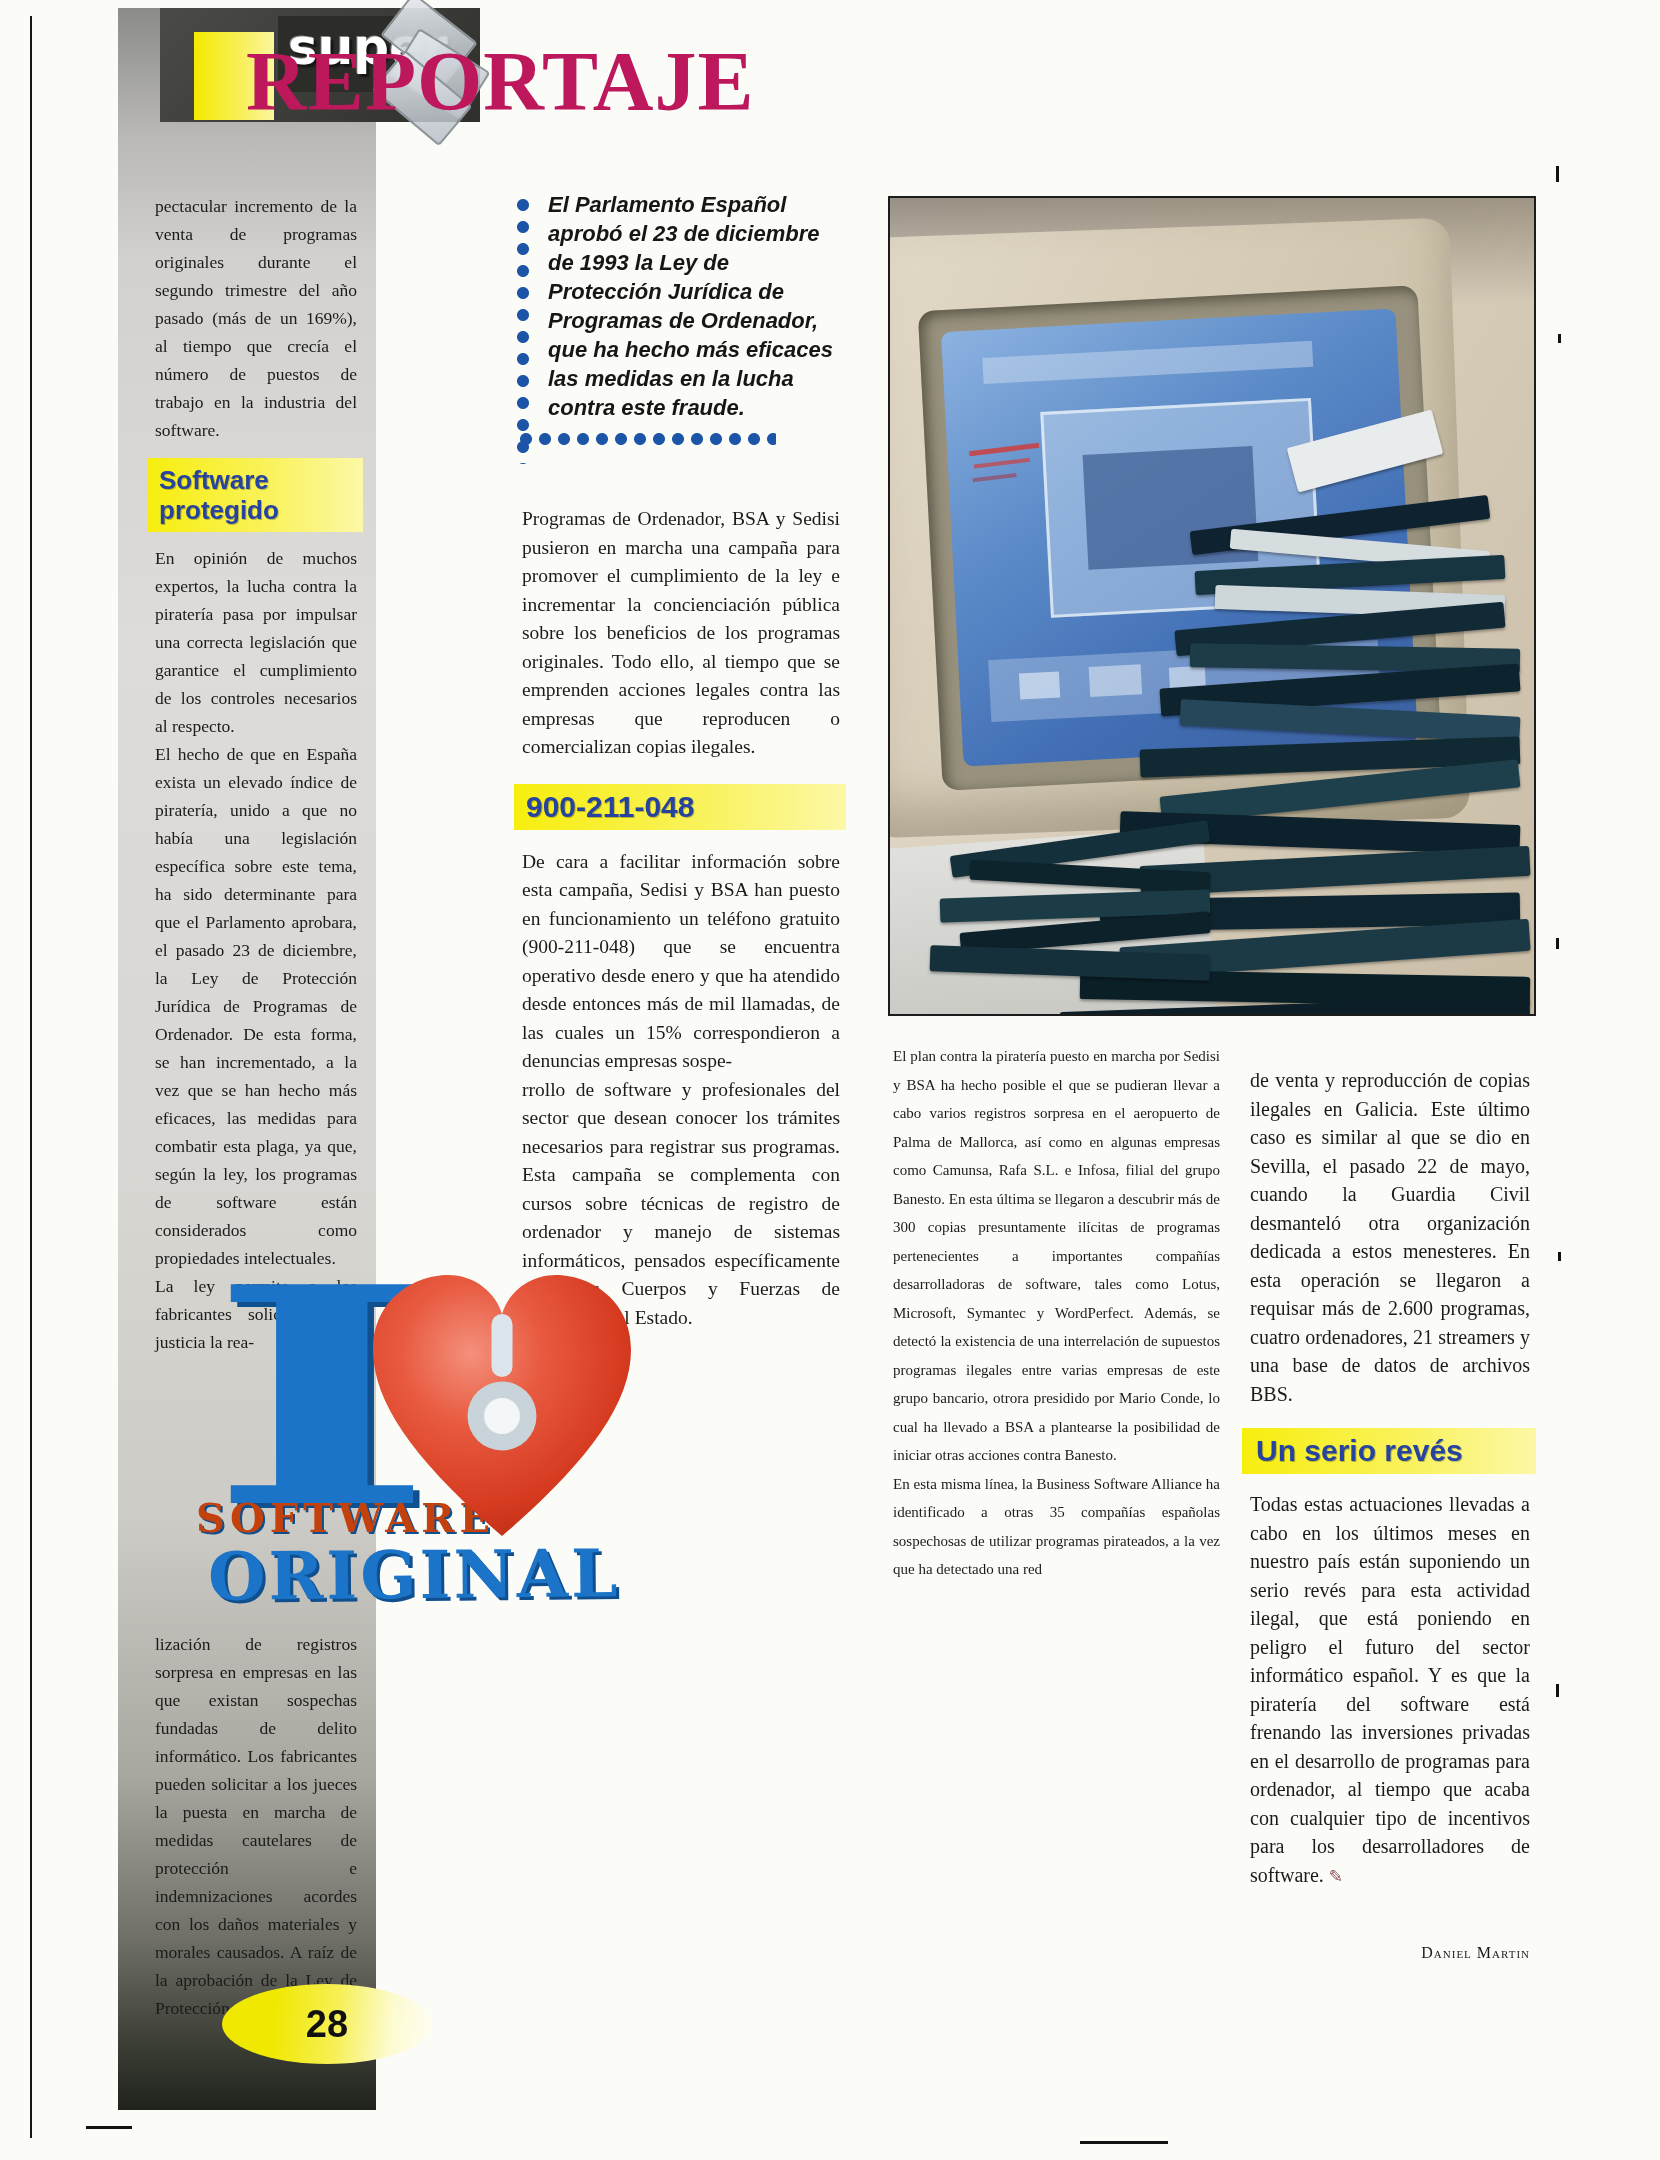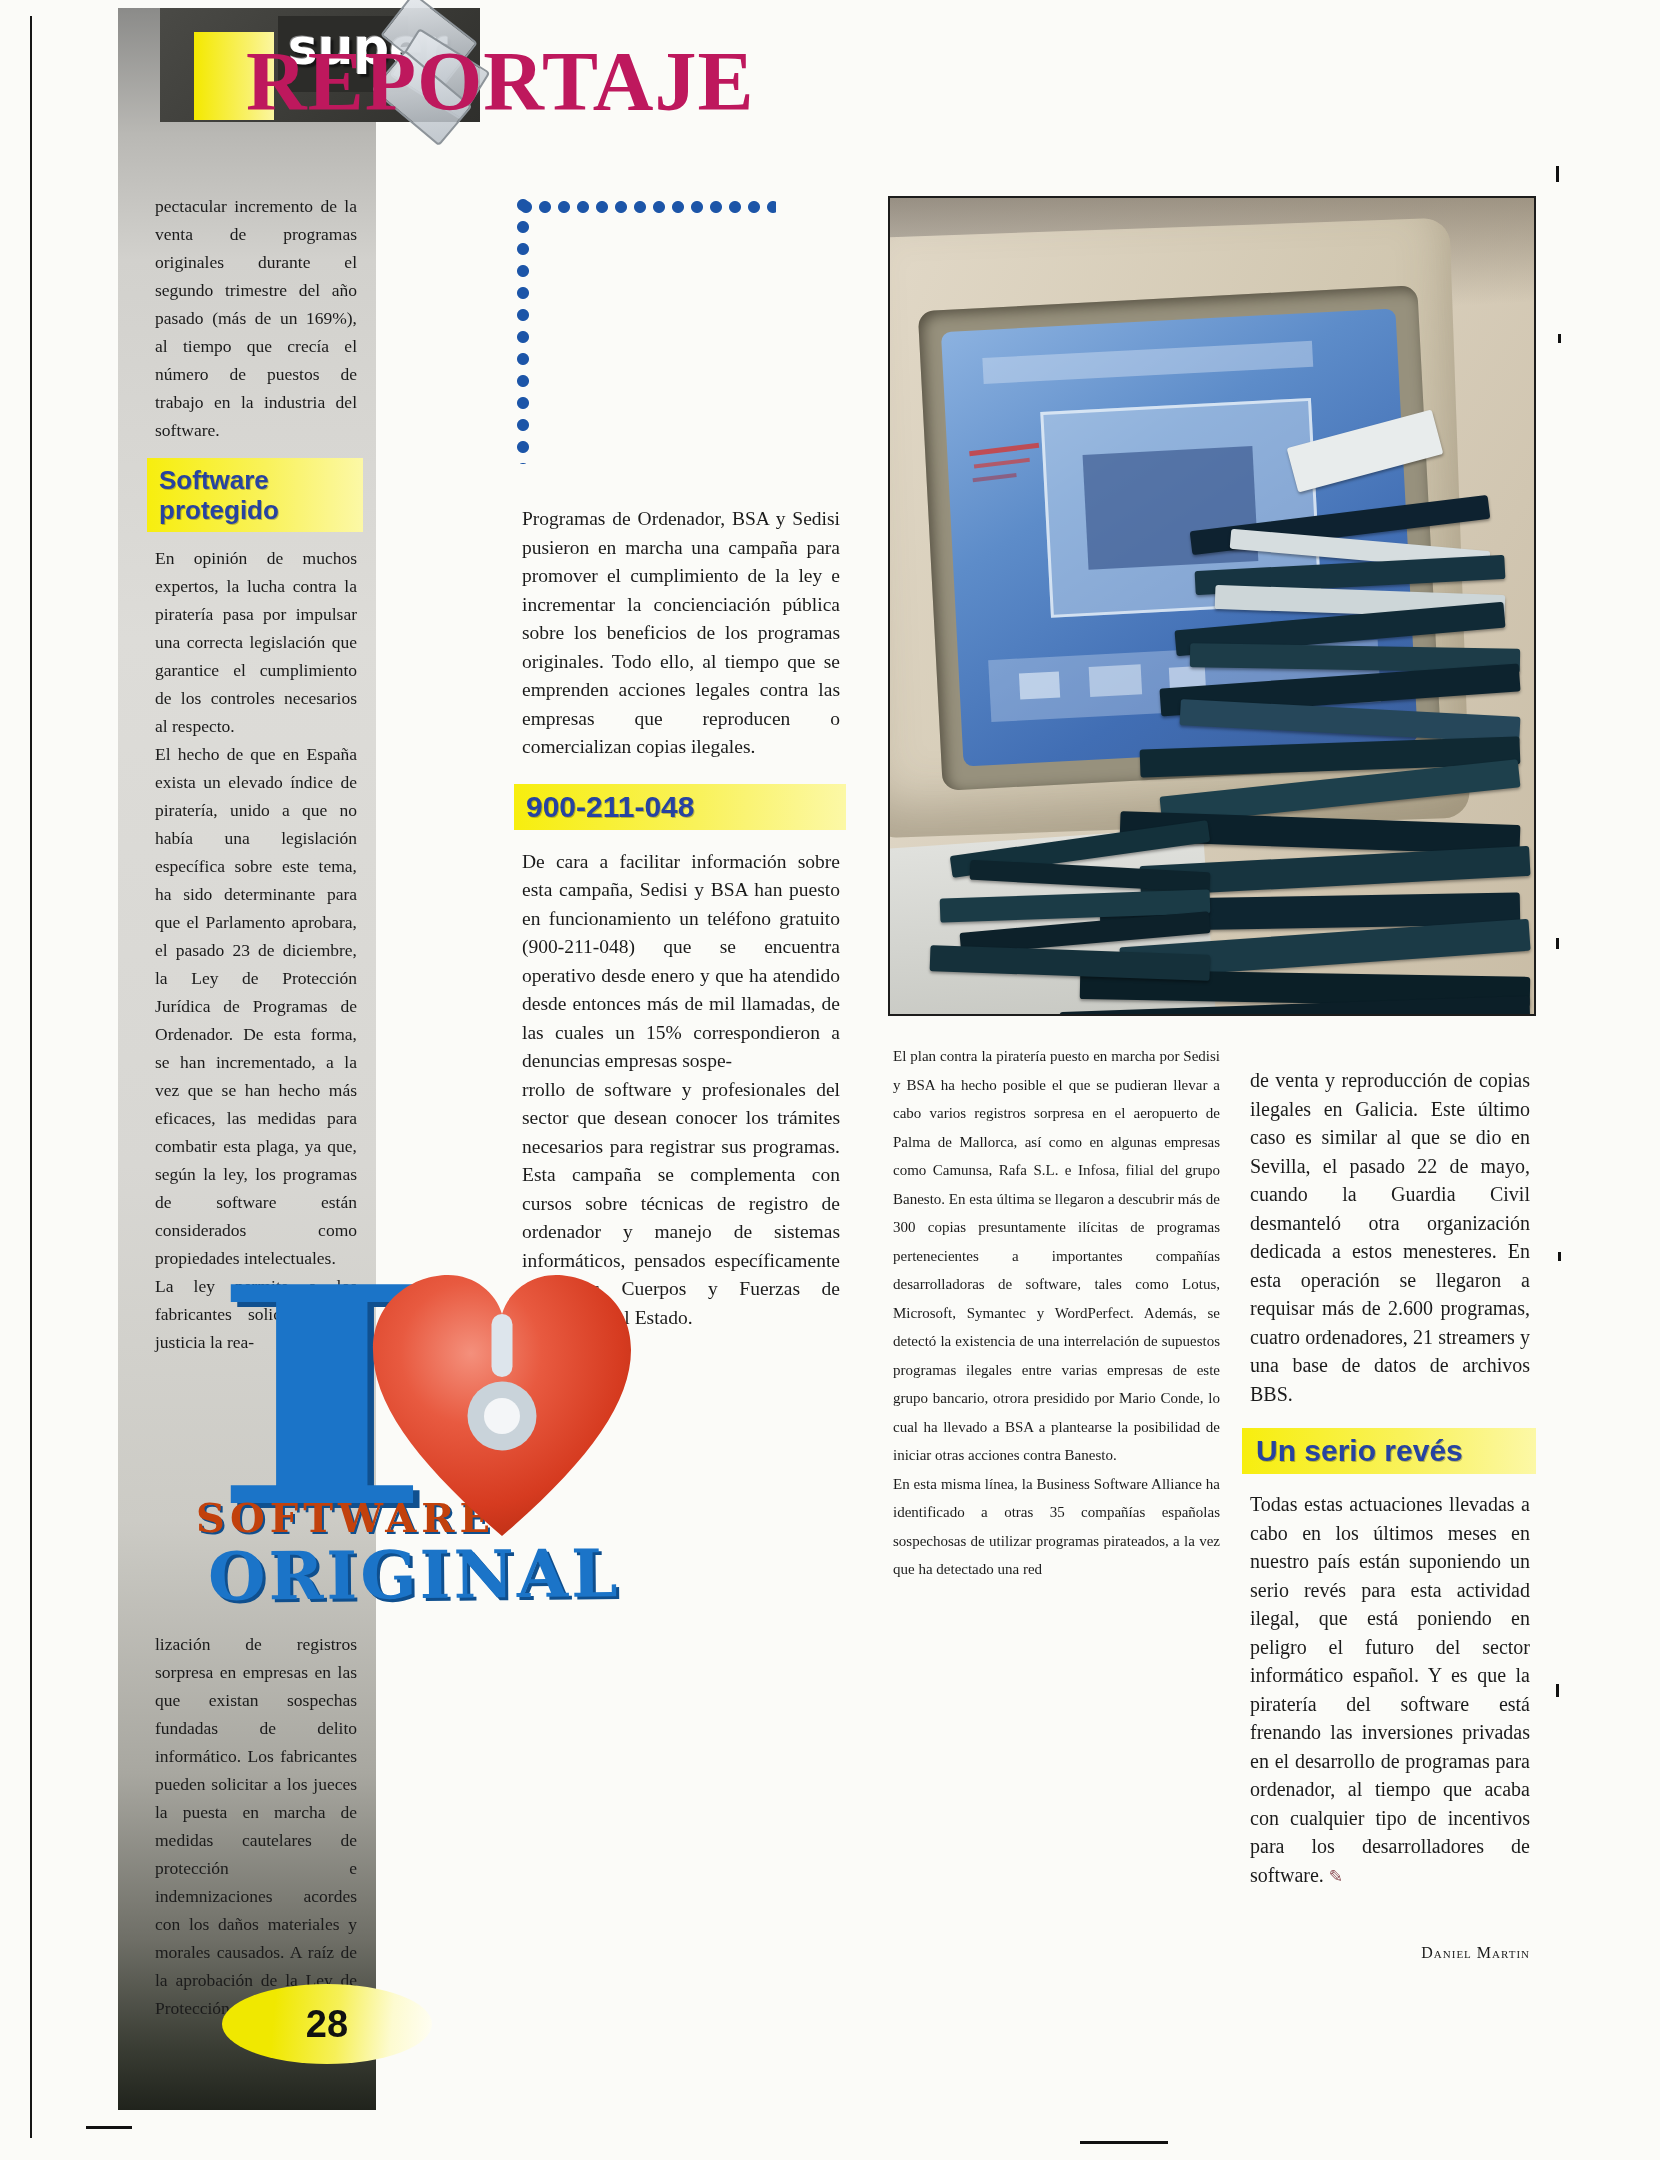--- a/index.html
+++ b/index.html
@@ -148,20 +148,21 @@
   <section class="col col1">
     <p>pectacular incremento de la venta de programas originales durante el segundo trimestre del año pasado (más de un 169%), al tiempo que crecía el número de puestos de trabajo en la industria del software.</p>
     <div class="heading">Software protegido</div>
     <p>En opinión de muchos expertos, la lucha contra la piratería pasa por impulsar una correcta legislación que garantice el cumplimiento de los controles necesarios al respecto.</p>
     <p>El hecho de que en España exista un elevado índice de piratería, unido a que no había una legislación específica sobre este tema, ha sido determinante para que el Parlamento aprobara, el pasado 23 de diciembre, la Ley de Protección Jurídica de Programas de Ordenador. De esta forma, se han incrementado, a la vez que se han hecho más eficaces, las medidas para combatir esta plaga, ya que, según la ley, los programas de software están considerados como propiedades intelectuales.</p>
     <p>La ley permite a los fabricantes solicitar a la justicia la rea-</p>
   </section>
 
   <section class="intro">
     <div class="v-dots"></div>
+    <div class="intro-text">El Parlamento Español aprobó el 23 de diciembre de 1993 la Ley de Protección Jurídica de Programas de Ordenador, que ha hecho más eficaces las medidas en la lucha contra este fraude.</div>
     <div class="h-dots"></div>
   </section>
 
   <section class="col col2">
     <p>Programas de Ordenador, BSA y Sedisi pusieron en marcha una campaña para promover el cumplimiento de la ley e incrementar la concienciación pública sobre los beneficios de los programas originales. Todo ello, al tiempo que se emprenden acciones legales contra las empresas que reproducen o comercializan copias ilegales.</p>
     <div class="heading">900-211-048</div>
     <p>De cara a facilitar información sobre esta campaña, Sedisi y BSA han puesto en funcionamiento un teléfono gratuito (900-211-048) que se encuentra operativo desde enero y que ha atendido desde entonces más de mil llamadas, de las cuales un 15% correspondieron a denuncias empresas sospe-</p>
     <p>rrollo de software y profesionales del sector que desean conocer los trámites necesarios para registrar sus programas. Esta campaña se complementa con cursos sobre técnicas de registro de ordenador y manejo de sistemas informáticos, pensados específicamente para los Cuerpos y Fuerzas de Seguridad del Estado.</p>
   </section>
 

